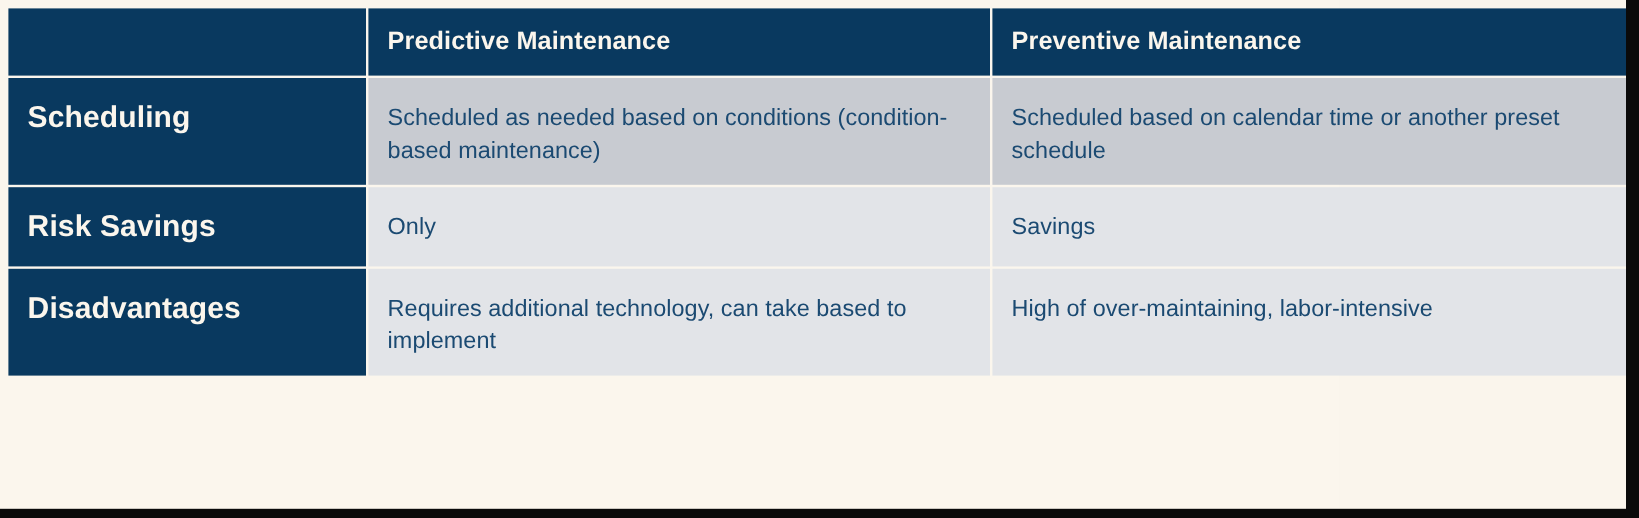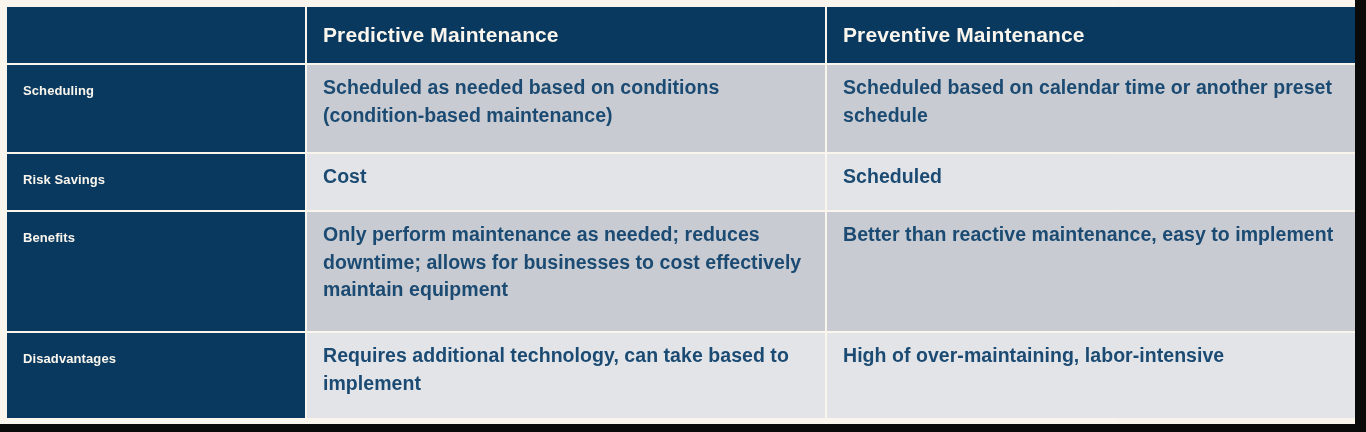--- a/index.html
+++ b/index.html
@@ -81,32 +81,32 @@
   .header-spacer-inner { height: 56px; }
 
   
   td.label-cell {
     background: #09395f;
     vertical-align: top;
   }
   .label-inner {
     padding: 18px 32px 16px 16px;
     color: #fbf6ed;
-    font-size: 13px;
+    font-size: 25px;
     font-weight: 700;
     letter-spacing: 0.1px;
     line-height: 1.25;
   }
 
   
   .body-inner {
-    padding: 9px 18px 14px 16px;
+    padding: 20px 18px 14px 16px;
     color: #1b4a72;
     font-size: 19.5px;
-    font-weight: 700;
+    font-weight: 400;
     line-height: 1.42;
     letter-spacing: 0.05px;
   }
 
   
   tr.shade-dark  td.body-cell { background: #c8cbd1; }
   tr.shade-light td.body-cell { background: #e2e4e8; }
 
   
   tr.row-scheduling    td { height: 87px; }
@@ -149,38 +149,27 @@
         <td class="body-cell">
           <div class="body-inner">Scheduled based on calendar time or another preset schedule</div>
         </td>
       </tr>
 
       <tr class="row-cost shade-light">
         <td class="label-cell">
           <div class="label-inner">Risk Savings</div>
         </td>
         <td class="body-cell">
-          <div class="body-inner">Cost</div>
+          <div class="body-inner">Only</div>
         </td>
         <td class="body-cell">
-          <div class="body-inner">Scheduled</div>
+          <div class="body-inner">Savings</div>
         </td>
       </tr>
 
-      <tr class="row-benefits shade-dark">
-        <td class="label-cell">
-          <div class="label-inner">Benefits</div>
-        </td>
-        <td class="body-cell">
-          <div class="body-inner">Only perform maintenance as needed; reduces downtime; allows for businesses to cost effectively maintain equipment</div>
-        </td>
-        <td class="body-cell">
-          <div class="body-inner">Better than reactive maintenance, easy to implement</div>
-        </td>
-      </tr>
 
       <tr class="row-disadvantages shade-light">
         <td class="label-cell">
           <div class="label-inner">Disadvantages</div>
         </td>
         <td class="body-cell">
           <div class="body-inner">Requires additional technology, can take based to implement</div>
         </td>
         <td class="body-cell">
           <div class="body-inner">High of over-maintaining, labor-intensive</div>

